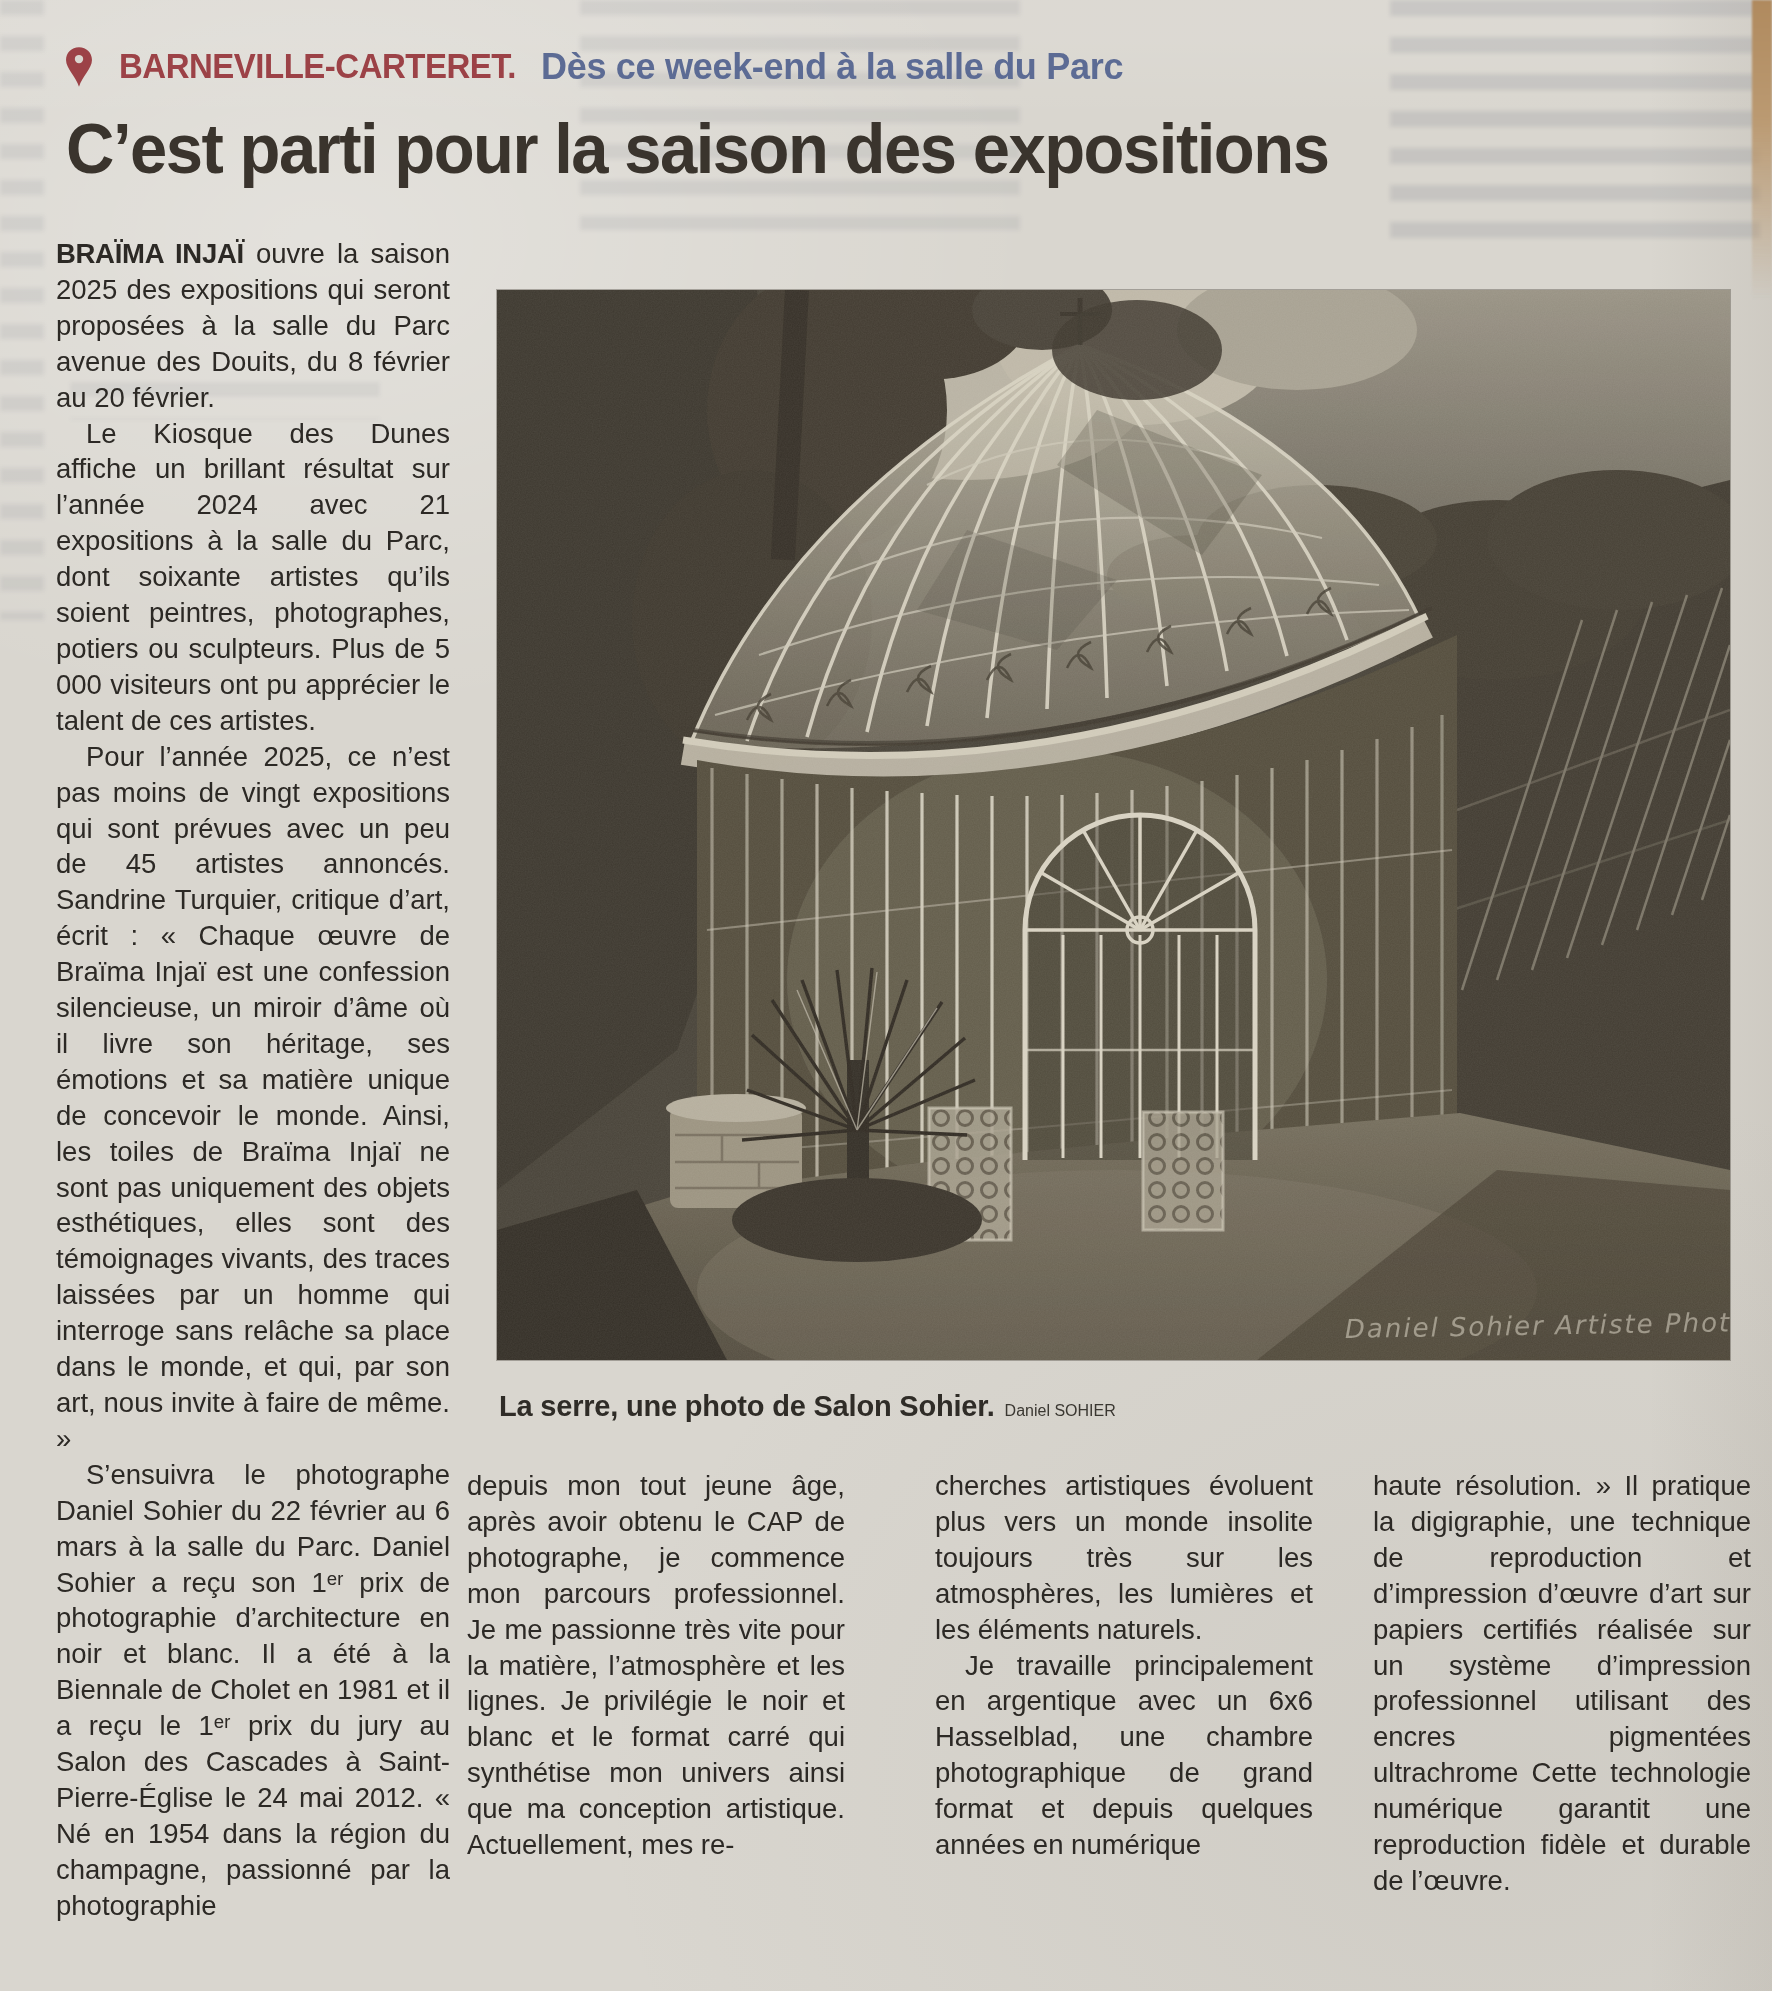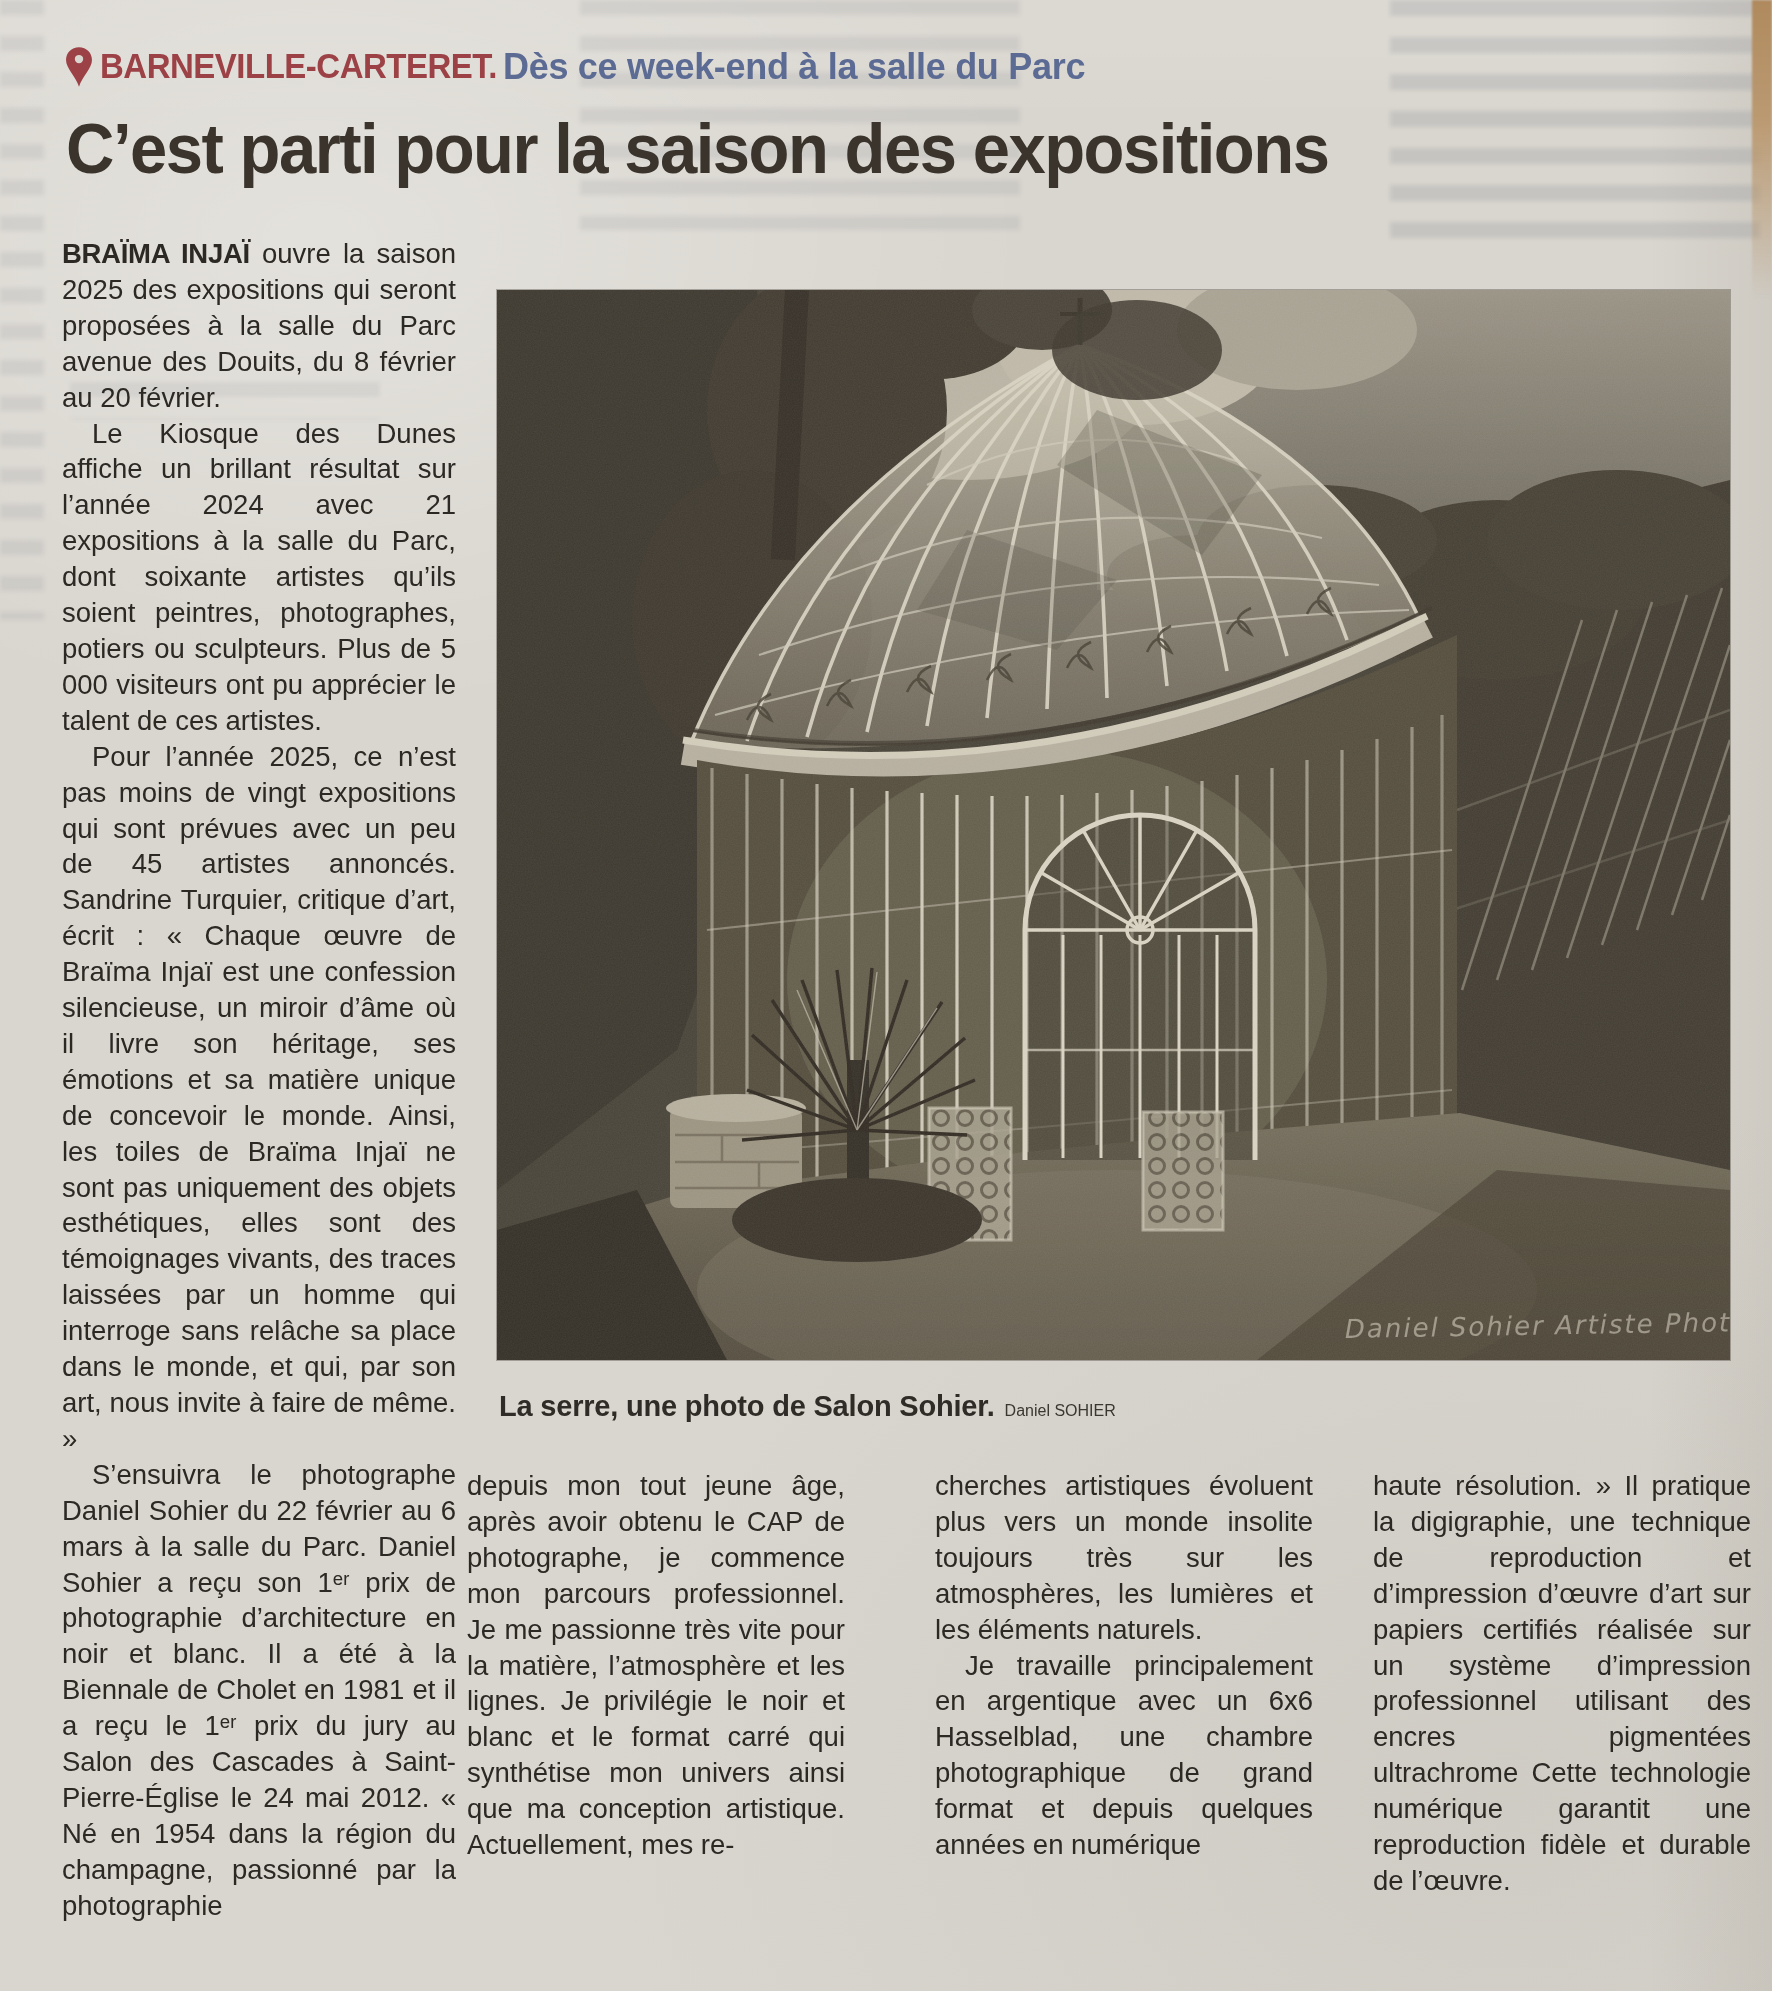--- a/index.html
+++ b/index.html
@@ -20,21 +20,21 @@
   
   .ghost{position:absolute;pointer-events:none;filter:blur(2.2px);}
   .ghost-lines{background:repeating-linear-gradient(180deg, rgba(95,99,115,.10) 0 15px, rgba(0,0,0,0) 15px 36px);}
   .ghost-strong{background:repeating-linear-gradient(180deg, rgba(88,93,112,.14) 0 16px, rgba(0,0,0,0) 16px 37px);}
   .tan-edge{
     position:absolute;right:0;top:0;width:20px;height:300px;pointer-events:none;
     background:linear-gradient(180deg,#b08a5e 0%, #bb9a72 40%, rgba(187,154,114,0) 100%);
     filter:blur(1px);
   }
   
-  .kicker{position:absolute;left:64px;top:46px;display:flex;align-items:center;gap:6px;white-space:nowrap;}
+  .kicker{position:absolute;left:64px;top:46px;display:flex;align-items:center;gap:25px;white-space:nowrap;}
   .pin{width:30px;height:42px;flex:0 0 auto;}
   .kicker .loc{
     font-size:33px;font-weight:800;letter-spacing:-0.5px;color:#9c4247;
     transform:scaleY(1.04);
   }
   .kicker .sub{
     font-size:36px;font-weight:700;color:#5c6b94;letter-spacing:-0.3px;
   }
   
   .headline{
@@ -46,21 +46,21 @@
   .col{
     position:absolute;
     font-size:27.5px;line-height:35.9px;
     text-align:justify;
     color:#2c2925;
     overflow:hidden;
   }
   .col p{margin:0;}
   .col p.indent{text-indent:30px;}
   .lead-name{font-weight:800;letter-spacing:-0.3px;}
-  #col-left{left:62px;top:236px;width:394px;height:1714px;}
+  #col-left{left:56px;top:236px;width:394px;height:1714px;}
   #col-b1{left:467px;top:1468px;width:378px;height:490px;}
   #col-b2{left:935px;top:1468px;width:378px;height:490px;}
   #col-b3{left:1373px;top:1468px;width:378px;height:490px;}
   
   .photo{
     position:absolute;left:497px;top:290px;width:1233px;height:1070px;
     background:#49443a;
     box-shadow:0 0 0 1px rgba(60,55,45,.35);
   }
   .photo svg{display:block;width:100%;height:100%;}

